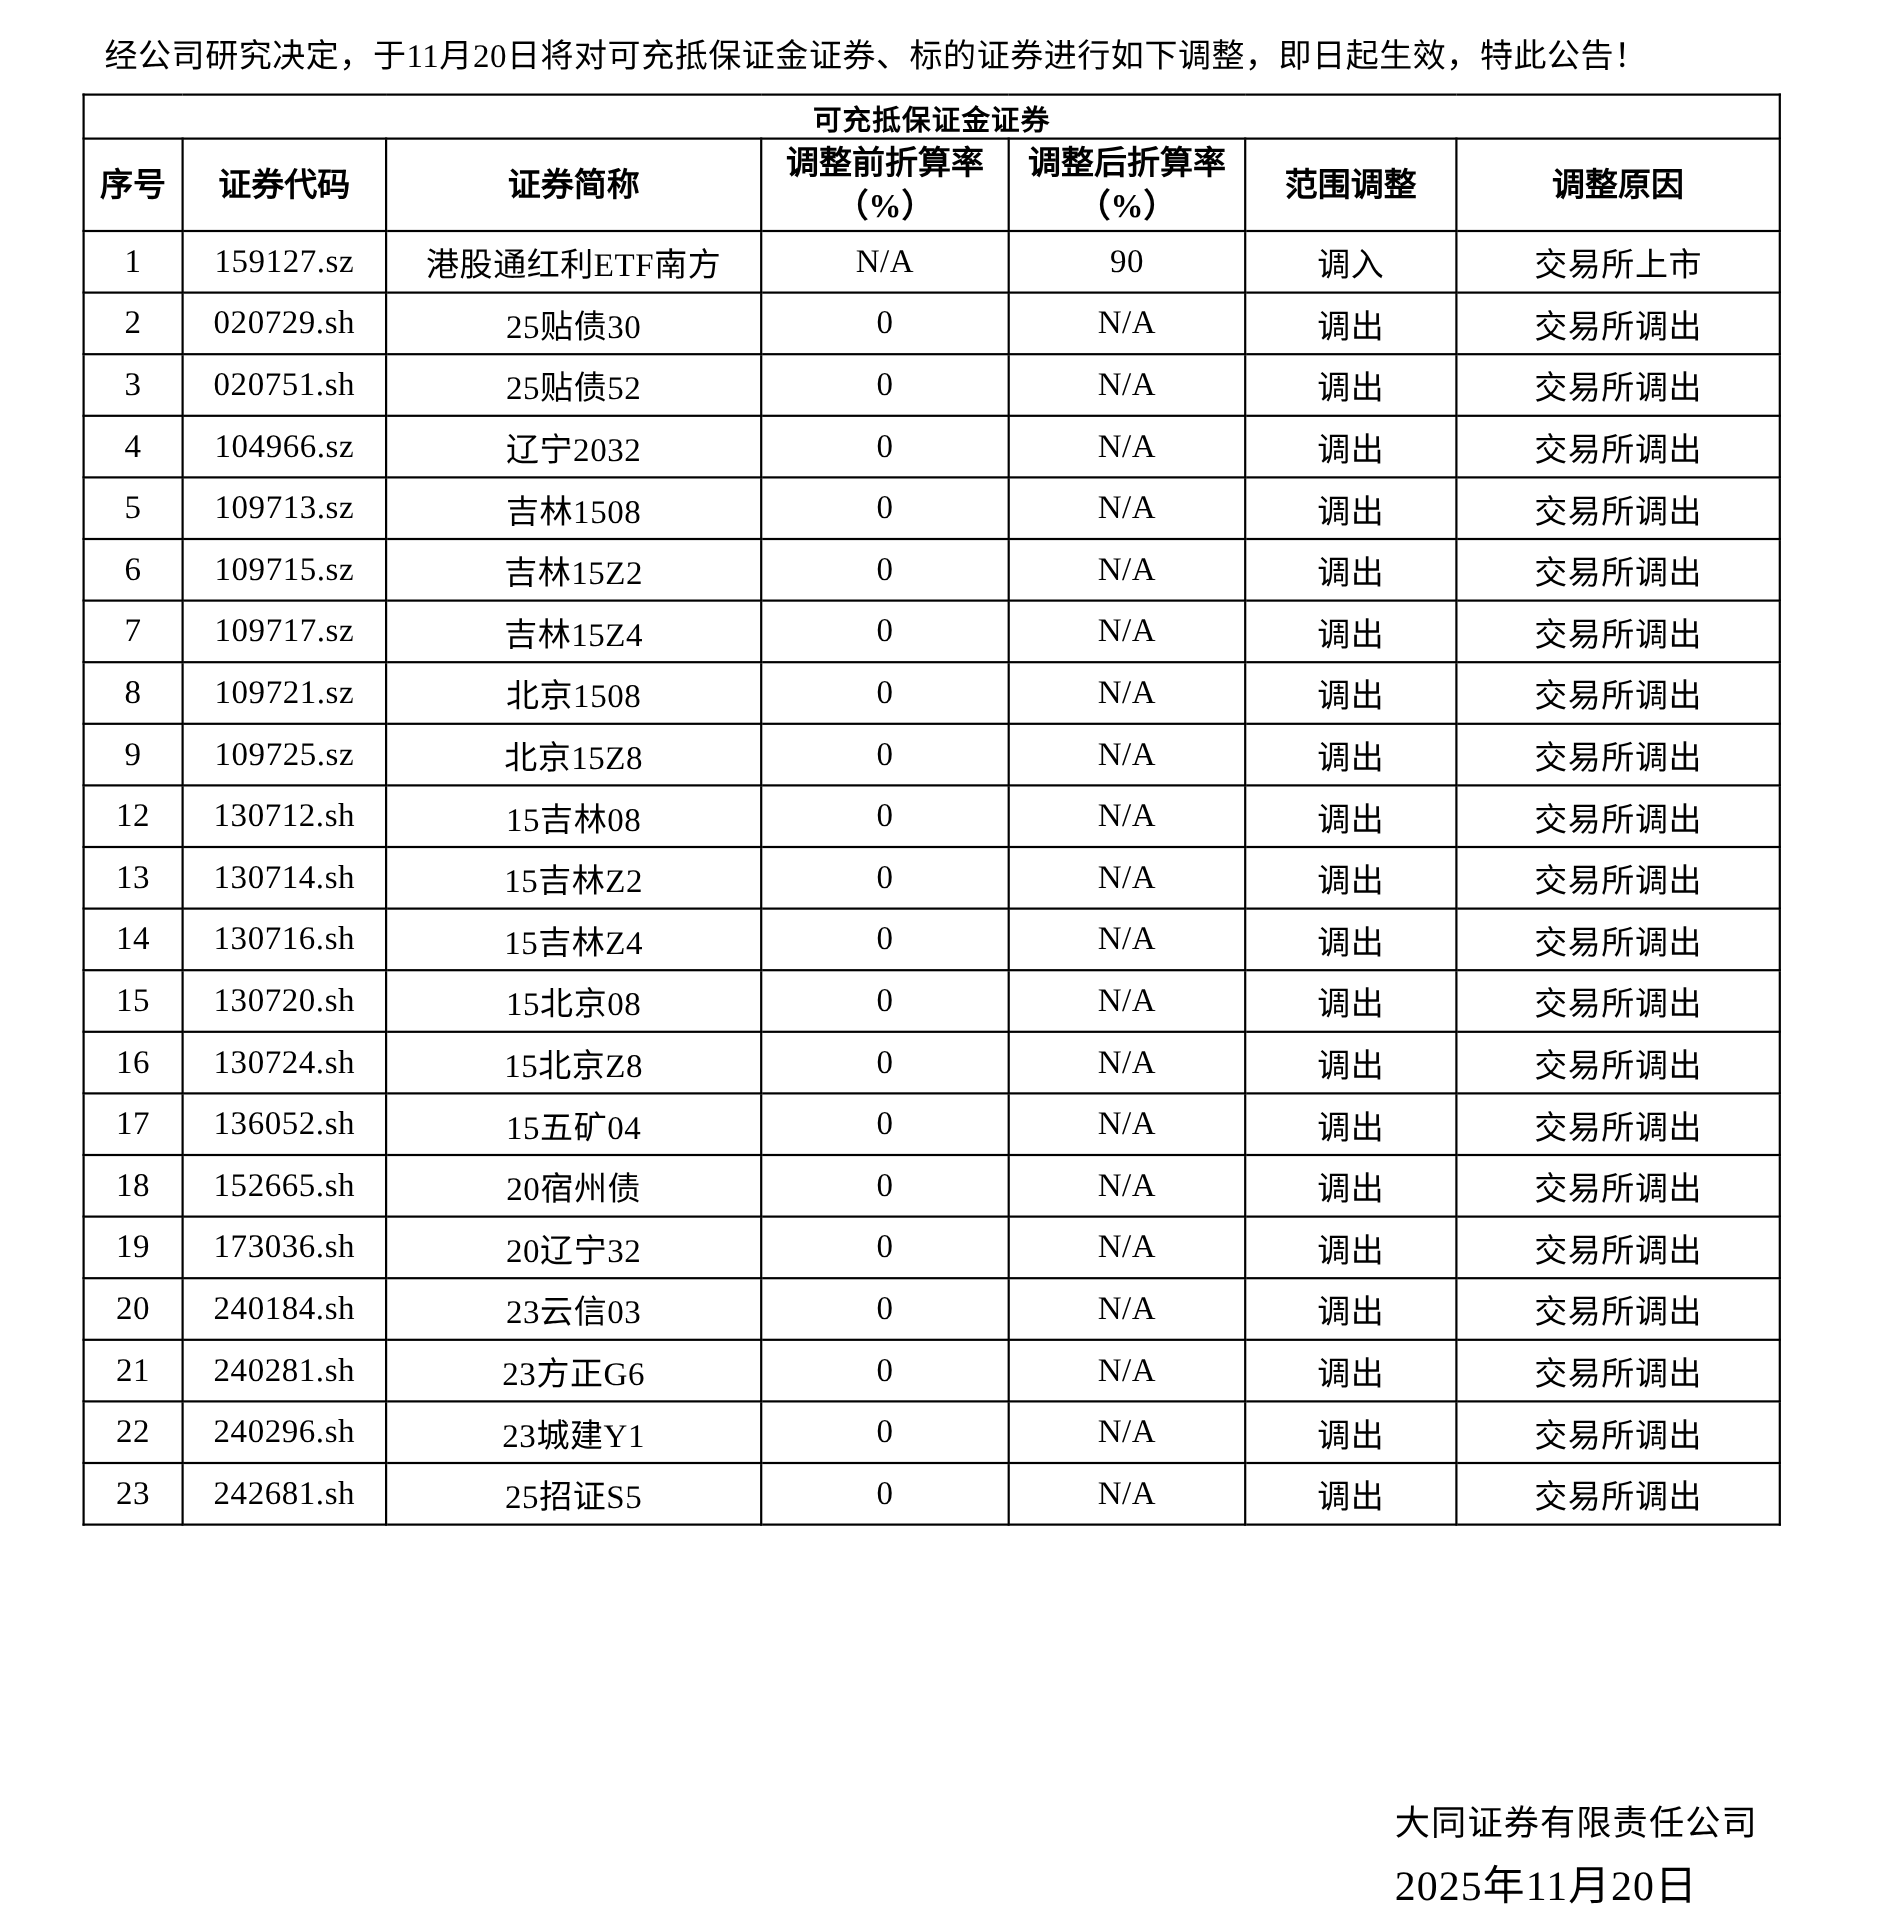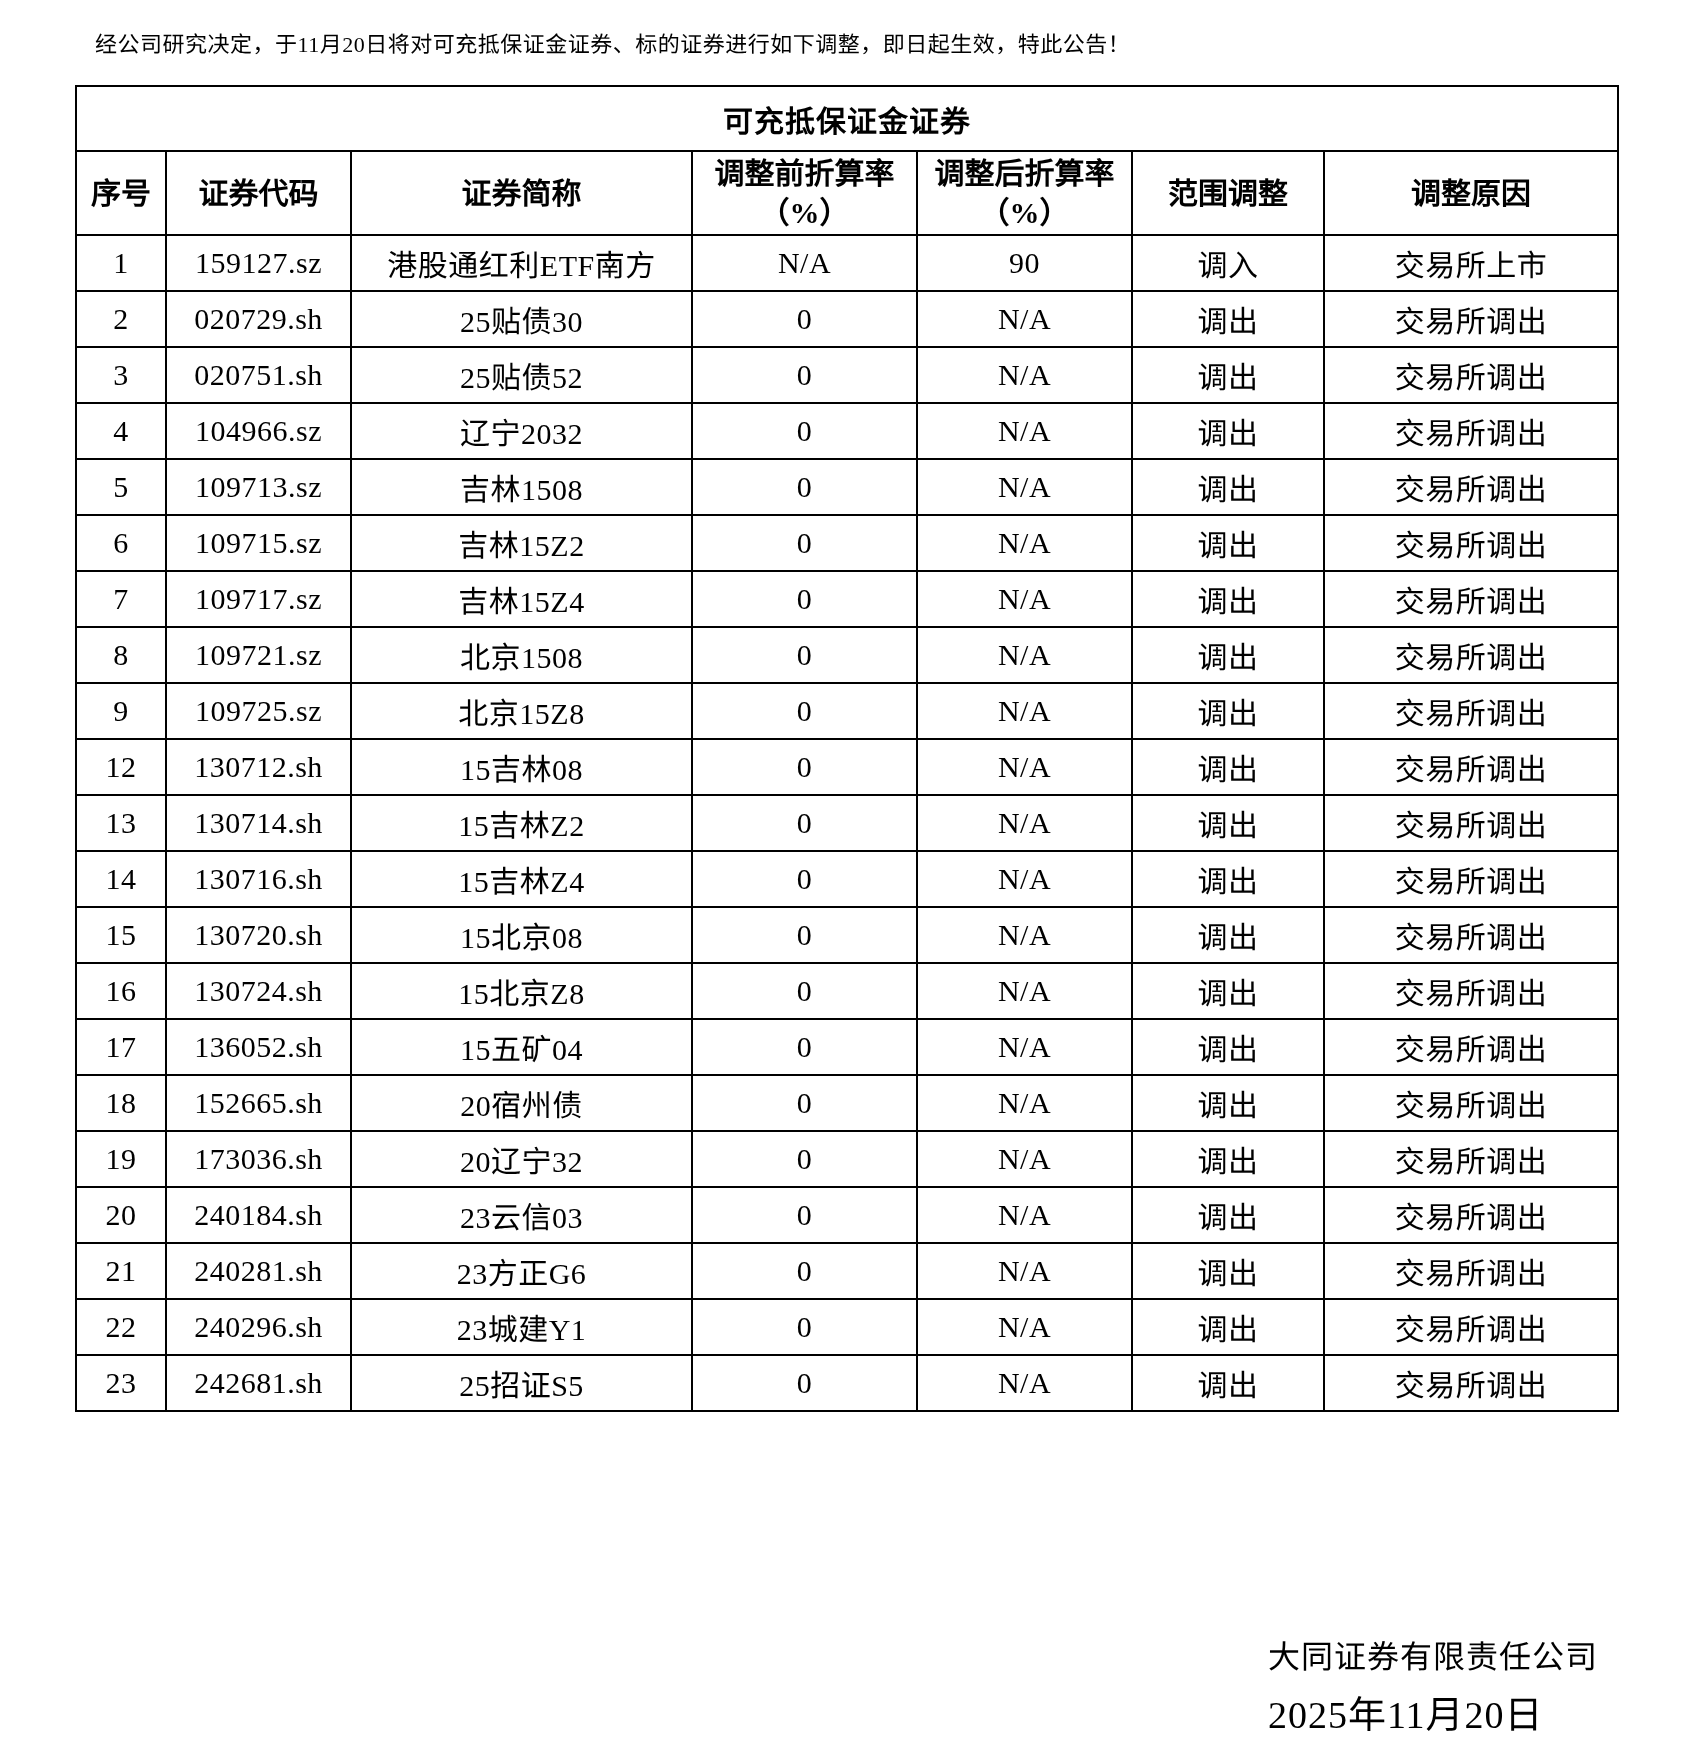--- a/index.html
+++ b/index.html
@@ -10,43 +10,43 @@
     position: relative;
     font-family: "Liberation Serif", "DejaVu Serif", serif;
     color: #000000;
     overflow: hidden;
   }
   .intro {
     position: absolute;
     top: 26px;
     left: 95px;
     width: 1560px;
-    font-size: 22px;
+    font-size: 30px;
     letter-spacing: 0.5px;
     white-space: nowrap;
   }
   table.margin-table {
     position: absolute;
     top: 85px;
     left: 75px;
     width: 1542px;
     border-collapse: collapse;
     table-layout: fixed;
   }
   table.margin-table th,
   table.margin-table td {
     border: 2px solid #000000;
     text-align: center;
     vertical-align: middle;
     font-size: 30px;
     overflow: hidden;
   }
   tr.title-row th {
-    height: 65px;
-    font-size: 30px;
+    height: 40px;
+    font-size: 26px;
     font-weight: bold;
     letter-spacing: 1px;
   }
   tr.header-row th {
     height: 84px;
     font-weight: bold;
     white-space: pre-line;
     line-height: 1.3;
     font-size: 30px;
   }

